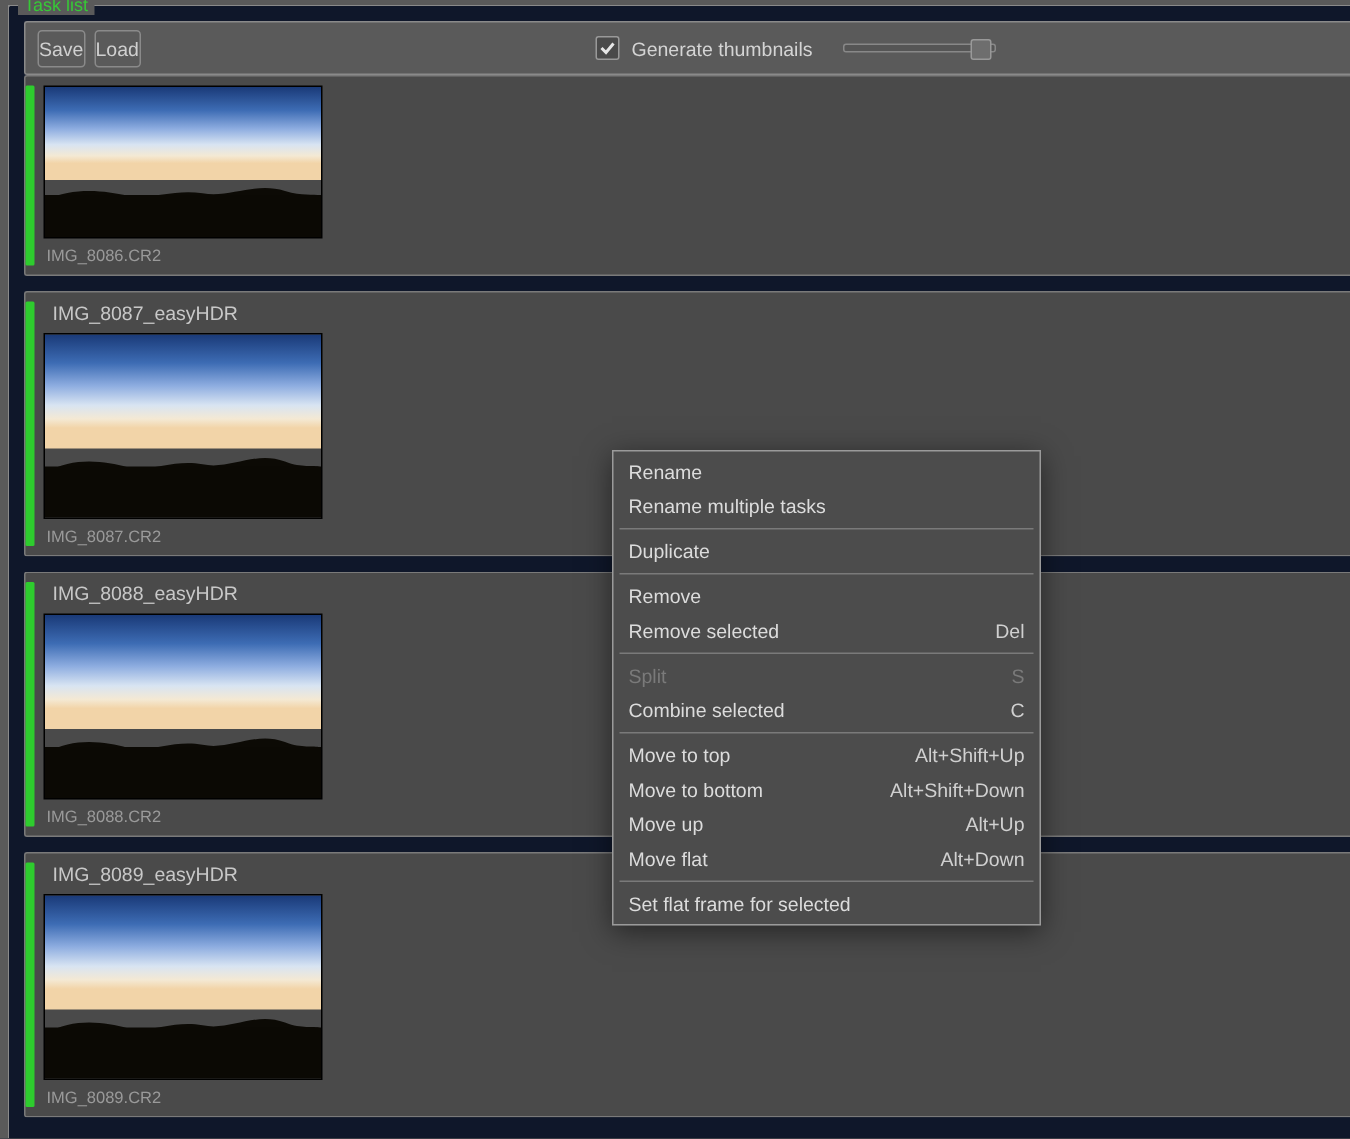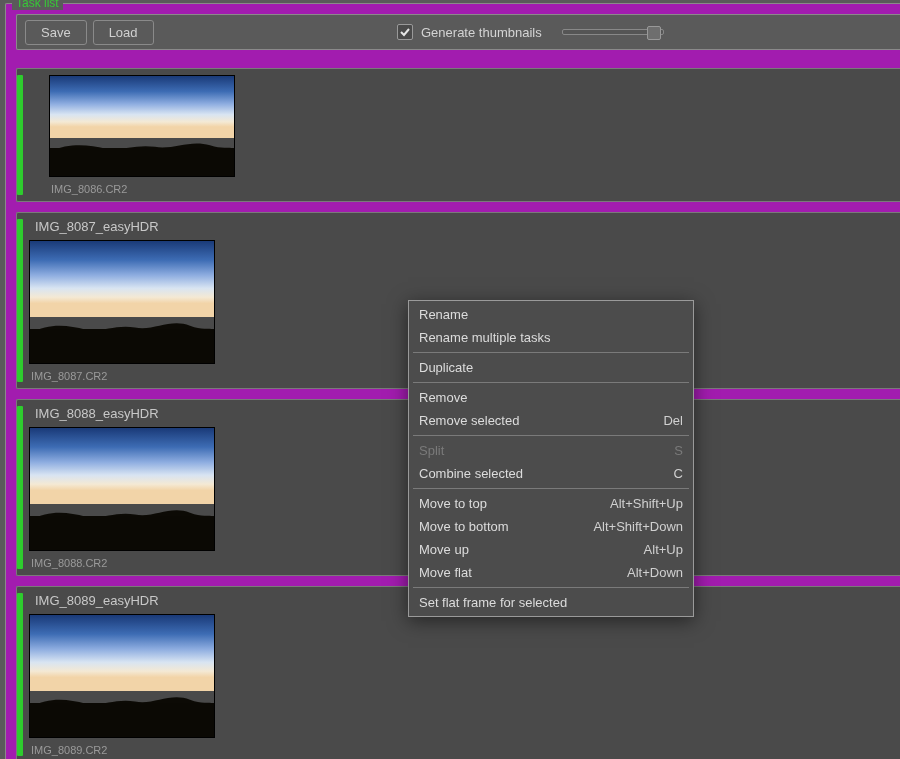--- a/index.html
+++ b/index.html
@@ -18,21 +18,21 @@
   
   .panel {
     position: absolute;
     left: 5px;
     top: 3px;
     right: 0;
     bottom: 0;
     border: 1px solid #8a8a8a;
     border-right: none;
     border-bottom: none;
-    background: #a21caf;
+    background: #0f172a;
     border-radius: 2px 0 0 0;
   }
   .panel-title {
     position: absolute;
     left: 6px;
     top: -8px;
     padding: 0 4px;
     background: #5a5a5a;
     color: #37c837;
     font-size: 12px;
@@ -53,21 +53,21 @@
     gap: 0;
     border-radius: 2px 0 0 2px;
     box-sizing: border-box;
     padding-left: 8px;
   }
   .btn {
     background: #5a5a5a;
     border: 1px solid #8a8a8a;
     color: #d0d0d0;
     font-size: 13px;
-    padding: 4px 15px;
+    padding: 4px 0;
     border-radius: 3px;
     margin-right: 6px;
     cursor: pointer;
   }
   .toolbar-center {
     position: absolute;
     left: 380px;
     display: flex;
     align-items: center;
     gap: 8px;
@@ -119,21 +119,21 @@
     background: #4a4a4a;
     border: 1px solid #7a7a7a;
     border-right: none;
     margin-bottom: 10px;
     display: flex;
     padding: 6px 6px 6px 0;
     border-radius: 2px 0 0 2px;
     box-sizing: border-box;
     width: 100%;
   }
-  .task.first { margin-top: 18px; gap: 20px; }
+  .task.first { margin-top: 0; }
   .task-bar {
     width: 6px;
     background: #2ecc2e;
     border-radius: 1px;
     margin-right: 6px;
     flex: 0 0 auto;
   }
   .task-body { flex: 1 1 auto; display:flex; flex-direction:column; }
   .task-title {
     color: #c8c8c8;

